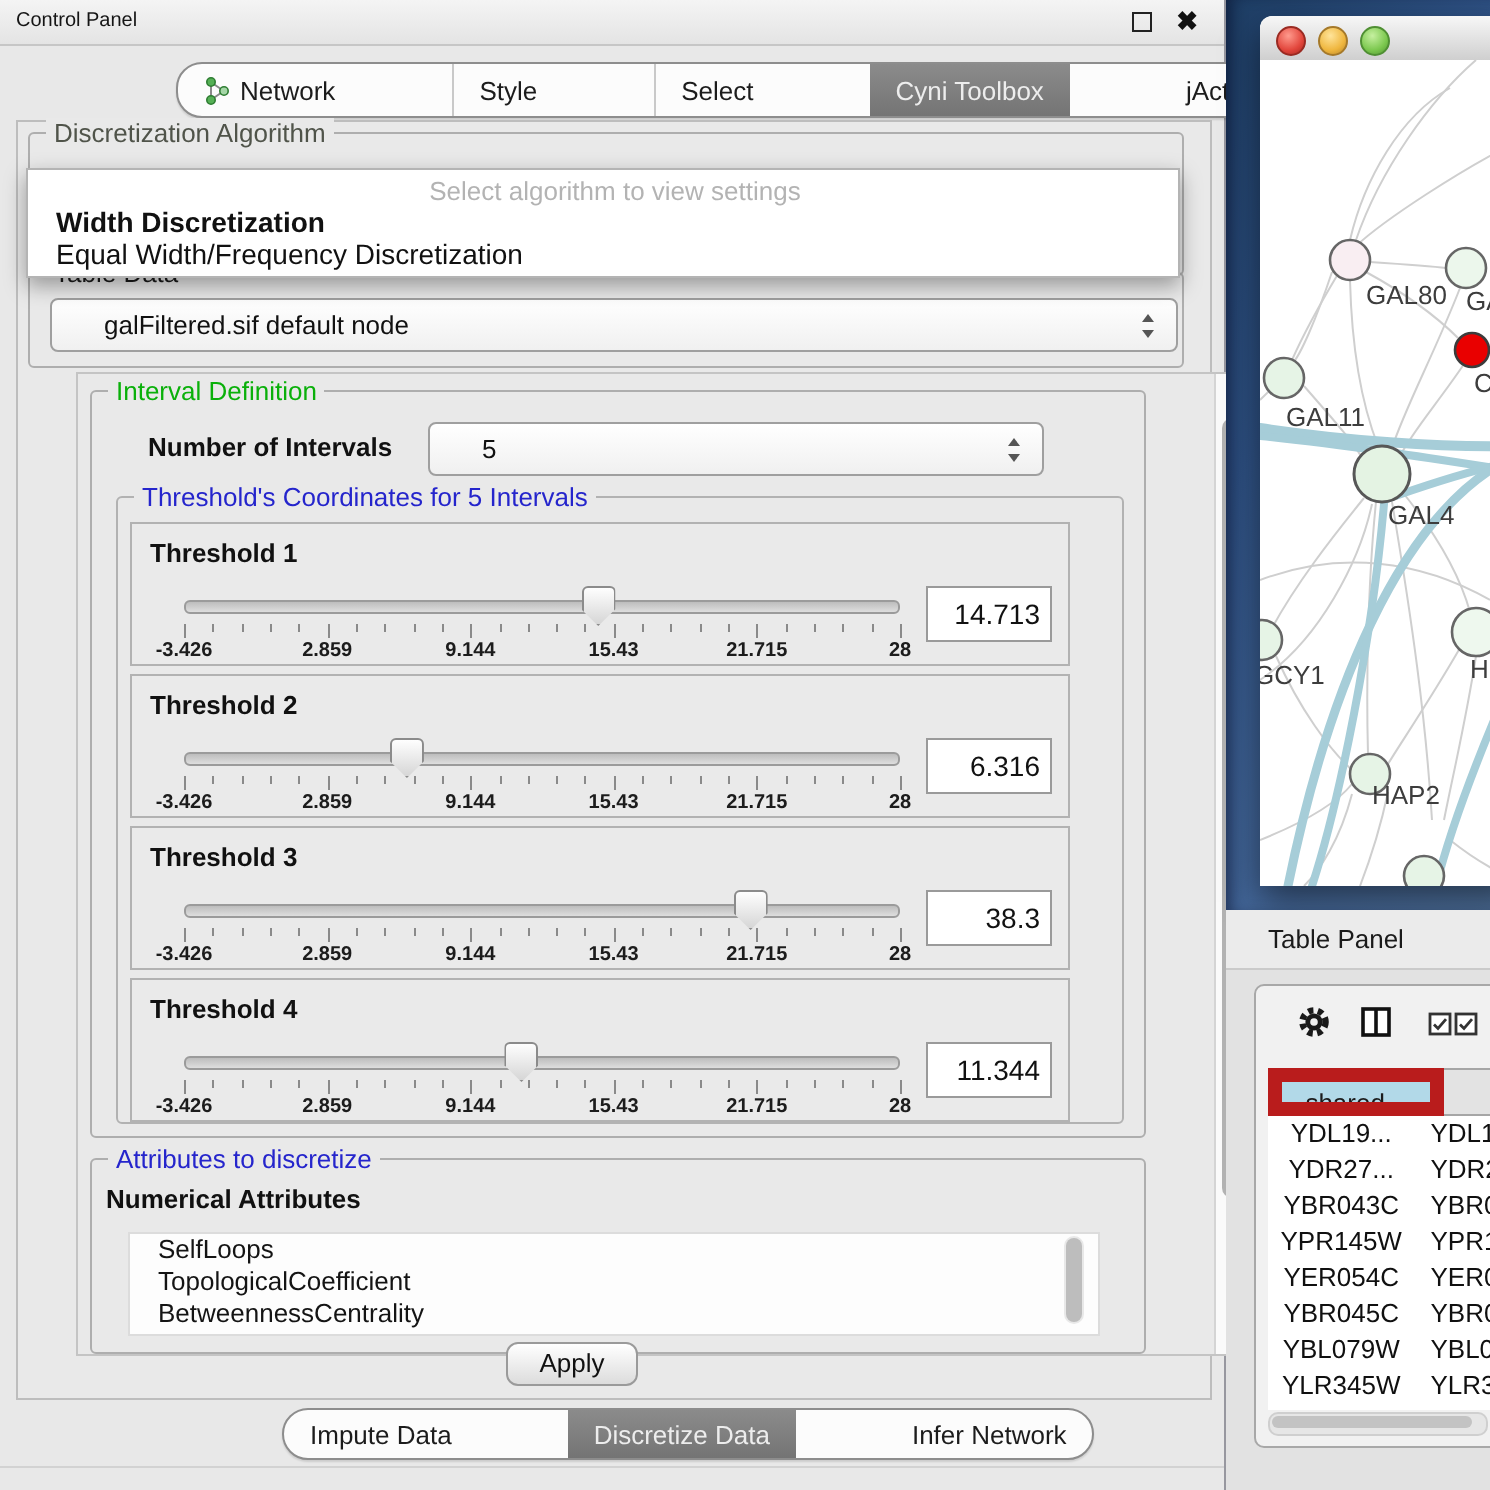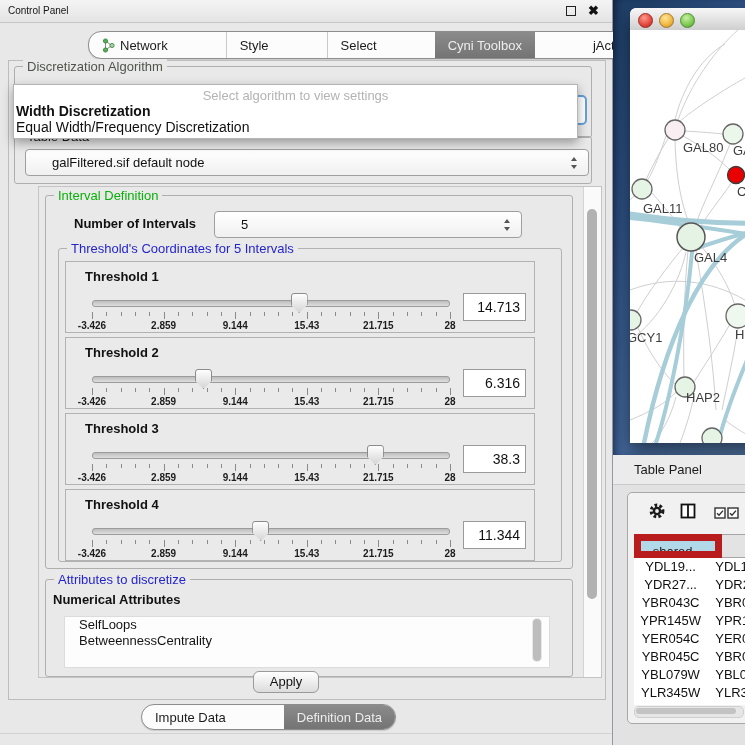--- a/index.html
+++ b/index.html
@@ -28,32 +28,32 @@
   .gtitle.dim{color:#50544a;}
   
   .combo{position:absolute;background:linear-gradient(#ffffff,#f0f0f0);border:1px solid #9f9f9f;border-radius:4px;font-size:13px;color:#111;}
   .combo .cval{position:absolute;left:26px;top:0;bottom:0;display:flex;align-items:center;}
   .spin{position:absolute;right:9px;top:50%;transform:translateY(-50%);width:9px;height:12px;}
   .spin:before,.spin:after{content:"";position:absolute;left:1px;border-left:3.5px solid transparent;border-right:3.5px solid transparent;}
   .spin:before{top:0;border-bottom:4.5px solid #555;}
   .spin:after{bottom:0;border-top:4.5px solid #555;}
   .combo-focused{position:absolute;background:#fff;border:2px solid #64a0d8;border-radius:5px;}
   
-  .popup{position:absolute;left:13px;top:84px;width:563px;background:#ffffff;border:1px solid #b4b4b4;box-shadow:0 4px 10px rgba(0,0,0,.35);padding:3px 0 3px 0;z-index:30;}
+  .popup{position:absolute;left:13px;top:84px;width:563px;background:#ffffff;border:1px solid #b4b4b4;box-shadow:0 4px 10px rgba(0,0,0,.35);padding:3px 0 3px 12px;z-index:30;}
   .popup .hint{font-size:13px;color:#b3b3b3;text-align:center;height:15px;line-height:15px;}
   .popup .opt{font-size:14px;color:#111;height:16px;line-height:16px;padding-left:2px;white-space:nowrap;}
   .popup .opt.b{font-weight:bold;}
   
-  .scrollpane{position:absolute;left:38px;top:186px;width:562px;height:490px;border:1px solid #c4c4c4;background:#e9e9e9;overflow:hidden;}
+  .scrollpane{position:absolute;left:38px;top:186px;width:562px;height:490px;border:1px solid #c4c4c4;background:#e9e9e9;overflow:hidden;padding-left:24px;}
   .vsb{position:absolute;right:0;top:0;width:17px;height:100%;background:#fafafa;border-left:1px solid #d4d4d4;}
   .vsb .vthumb{position:absolute;left:3px;width:10px;border-radius:5px;background:#b2b2b2;}
   
   .lbl-bold{font-size:13px;font-weight:bold;color:#111;position:absolute;white-space:nowrap;}
   .tbox{position:relative;height:70px;border:1px solid #b2b2b2;background:#eaeaea;margin-bottom:4px;}
-  .tlabel{position:absolute;left:9px;top:7px;font-size:13px;font-weight:bold;color:#111;margin-left:10px;}
+  .tlabel{position:absolute;left:9px;top:7px;font-size:13px;font-weight:bold;color:#111;}
   .slider{position:absolute;left:26px;top:31px;width:358px;height:36px;}
   .track{position:absolute;left:0;right:0;top:7px;height:5px;border:1px solid #9b9b9b;border-radius:3px;background:linear-gradient(#bdbdbd,#dedede);}
   .thumb{position:absolute;top:0;width:15px;height:18px;margin-left:-8px;background:linear-gradient(#fefefe,#d6d6d6);border:1px solid #8b8b8b;border-radius:3px 3px 0 0;clip-path:polygon(0 0,100% 0,100% 58%,50% 100%,0 58%);}
   .ticks{position:absolute;left:0;right:0;top:19px;height:8px;}
   .tick{position:absolute;top:0;width:1px;height:4px;background:#8a8a8a;}
   .tick.major{height:7px;}
   .ticklabels{position:absolute;left:0;right:0;top:27px;height:10px;}
   .ticklab{position:absolute;transform:translateX(-50%);font-size:10px;font-weight:bold;color:#1c1c1c;white-space:nowrap;}
   .tvalue{position:absolute;right:8px;top:31px;width:56px;height:26px;background:#fff;border:1px solid #9a9a9a;font-size:14px;color:#111;text-align:right;line-height:26px;padding-right:5px;}
   
@@ -344,40 +344,44 @@
   </div>
 </div>
         </div>
       </div>
 
       <div class="group" style="left:6px;top:392px;width:526px;height:96px;">
         <span class="gtitle blue">Attributes to discretize</span>
         <span class="lbl-bold" style="left:7px;top:12px;">Numerical Attributes</span>
         <div class="attr-list">
             <div class="attr-item">SelfLoops</div>
+            <div class="attr-item">TopologicalCoefficient</div>
             <div class="attr-item">BetweennessCentrality</div>
           </div>
         <div class="attr-vsb" style="left:486px;top:38px;">
           <div class="vthumb"></div>
         </div>
       </div>
 
       <div class="vsb">
         <div class="vthumb" style="top:22px;height:390px;"></div>
       </div>
     </div>
 
     <div class="apply-btn">Apply</div>
 
     <div class="tabbar tabbar-bottom">
         <div class="ttab">
           <span>Impute Data</span>
         </div>
         <div class="ttab sel">
-          <span>Definition Data</span>
+          <span>Discretize Data</span>
+        </div>
+        <div class="ttab">
+          <span>Infer Network</span>
         </div>
       </div>
     <div class="bottom-line"></div>
   </div>
 
   <div class="desktop">
     <div class="netwin">
       <div class="netbar">
         <div class="light red"></div>
         <div class="light yellow"></div>

